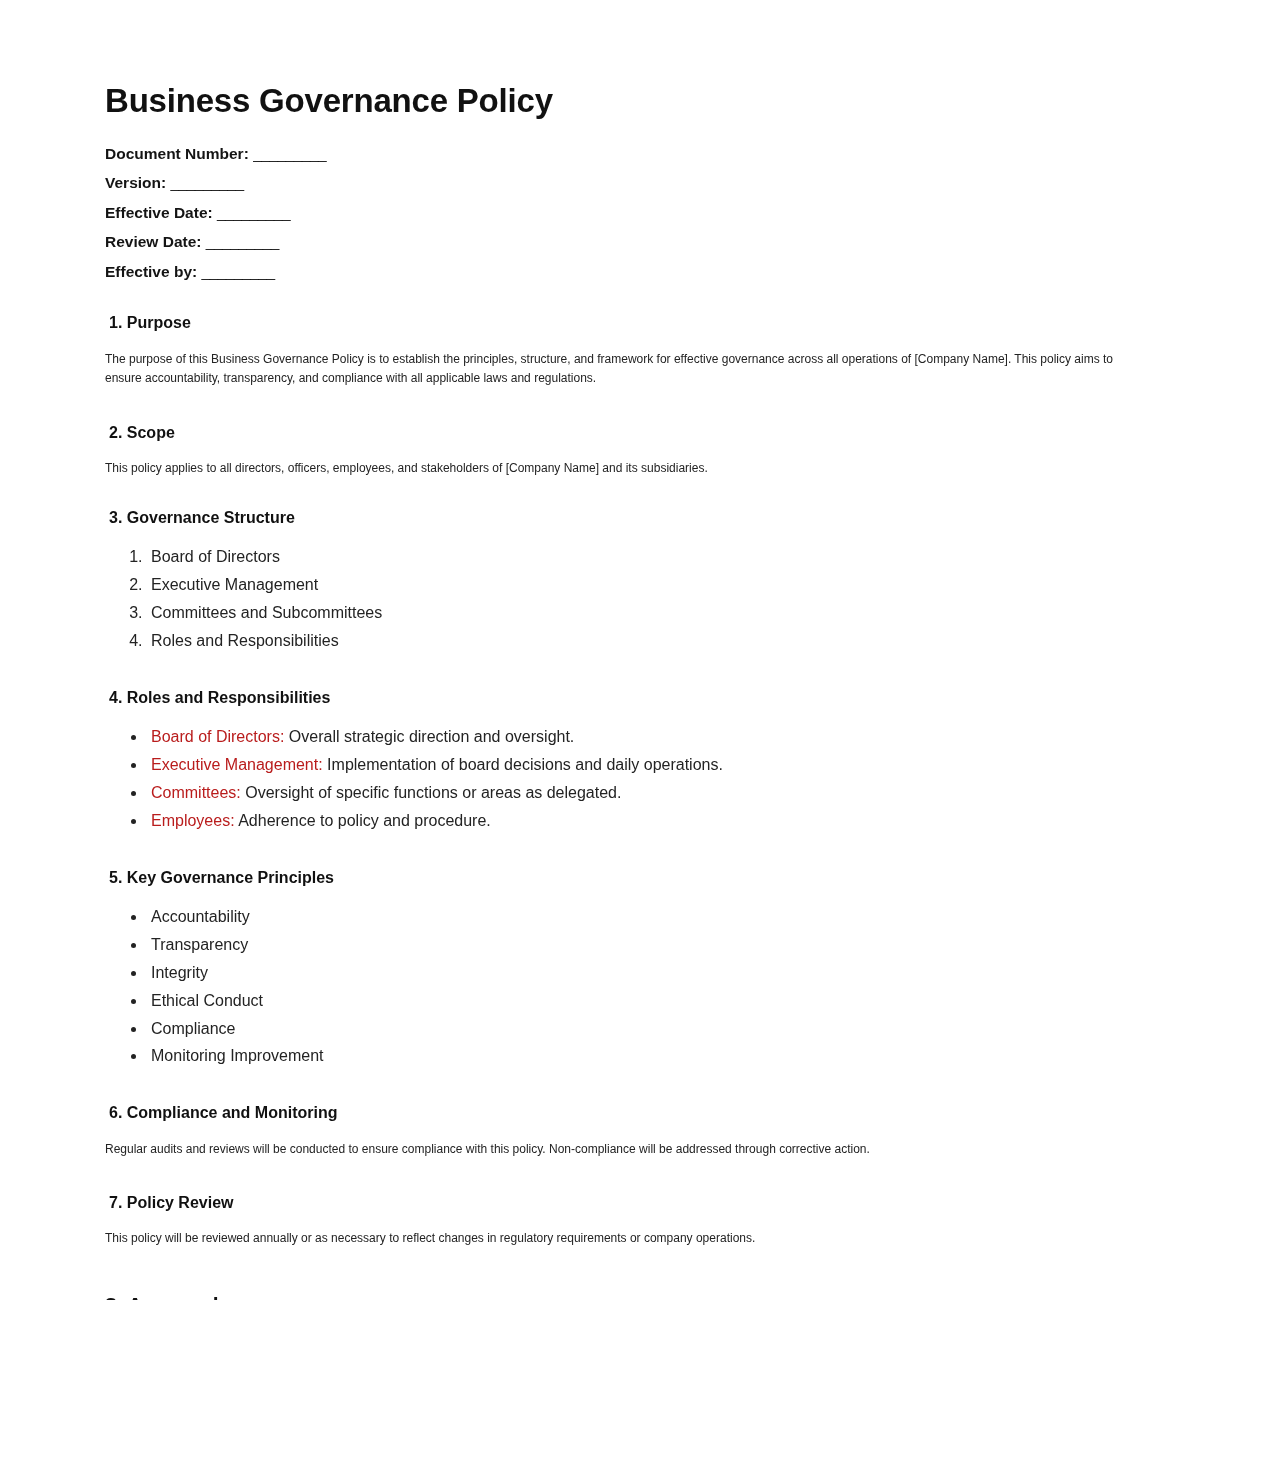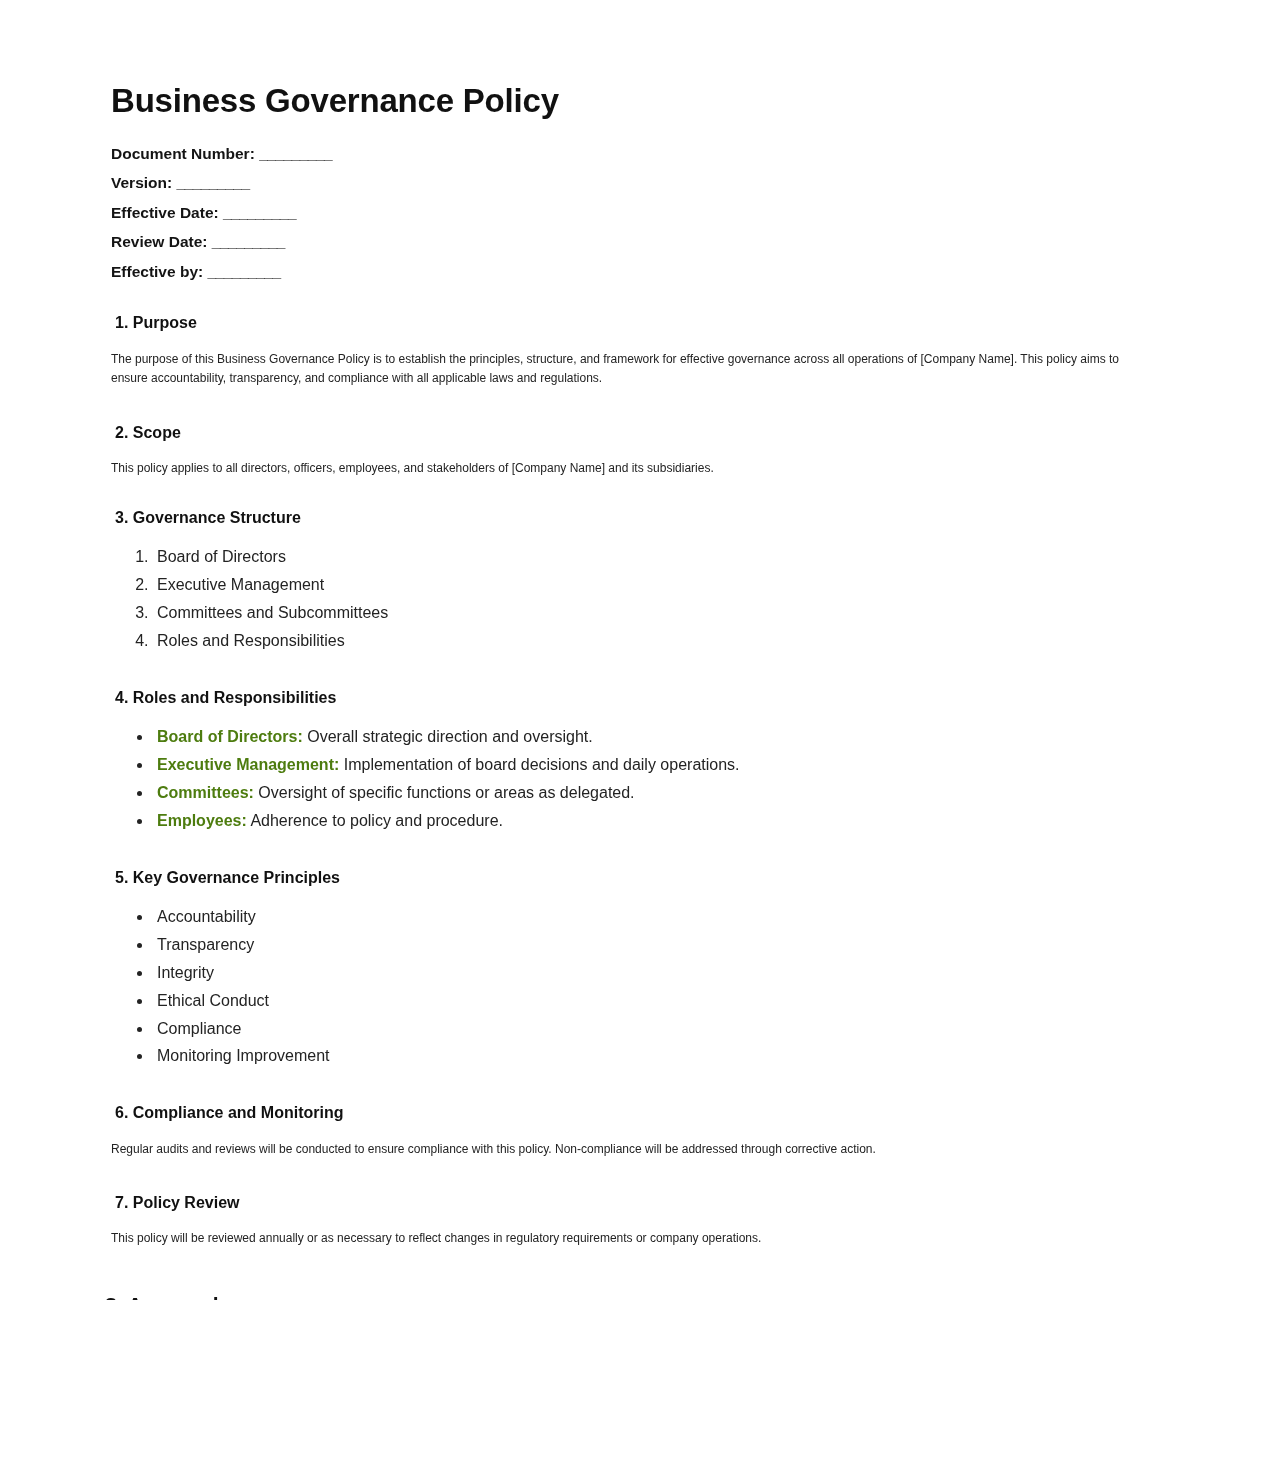--- a/index.html
+++ b/index.html
@@ -20,21 +20,21 @@
     position: relative;
     width: 1263px;
     height: 1475px;
     background: #ffffff;
     box-sizing: border-box;
     overflow: hidden;
   }
 
   .doc {
     position: absolute;
-    left: 111px;
+    left: 105px;
     top: 0;
     width: 1048px;
   }
 
   .doc-title {
     font-size: 33px;
     font-weight: bold;
     letter-spacing: -0.2px;
     color: #111111;
     margin: 0;
@@ -47,21 +47,21 @@
   }
   .meta-line {
     font-size: 15.5px;
     font-weight: bold;
     color: #141414;
     line-height: 1.0;
     margin-bottom: 14px;
     white-space: nowrap;
   }
   .meta-line .blank {
-    font-weight: bold;
+    font-weight: normal;
     letter-spacing: -0.5px;
   }
 
   h2.section-heading {
     font-size: 16px;
     font-weight: bold;
     color: #111111;
     margin: 4px;
     line-height: 1.2;
   }
@@ -99,22 +99,22 @@
     font-size: 16px;
     color: #232323;
     list-style-type: disc;
   }
   ul.bullet-list li {
     line-height: 1.62;
     margin-bottom: 2px;
     padding-left: 4px;
   }
   ul.bullet-list li b {
-    font-weight: bold;
-    color: #4d7c0f;
+    font-weight: normal;
+    color: #b91c1c;
   }
 
   
   .clipped-wrap {
     position: absolute;
     left: 105px;
     top: 1292px;
     width: 1048px;
     height: 8px;
     overflow: hidden;

